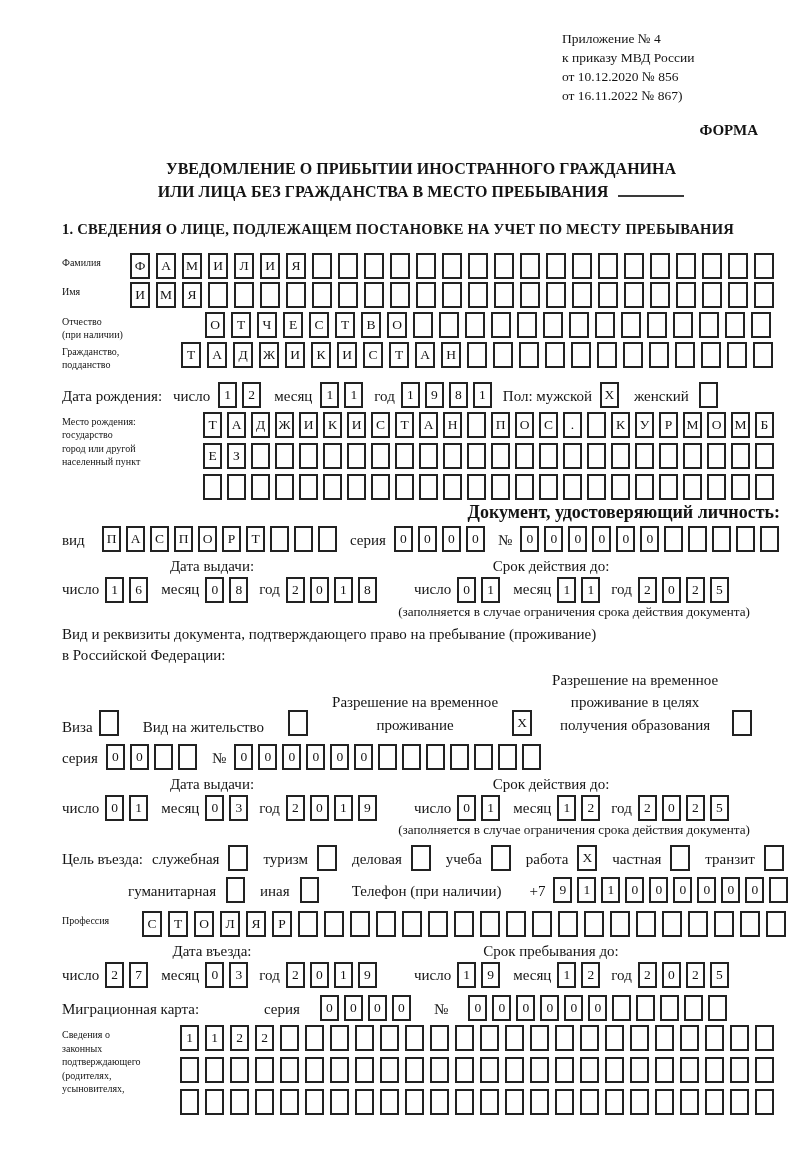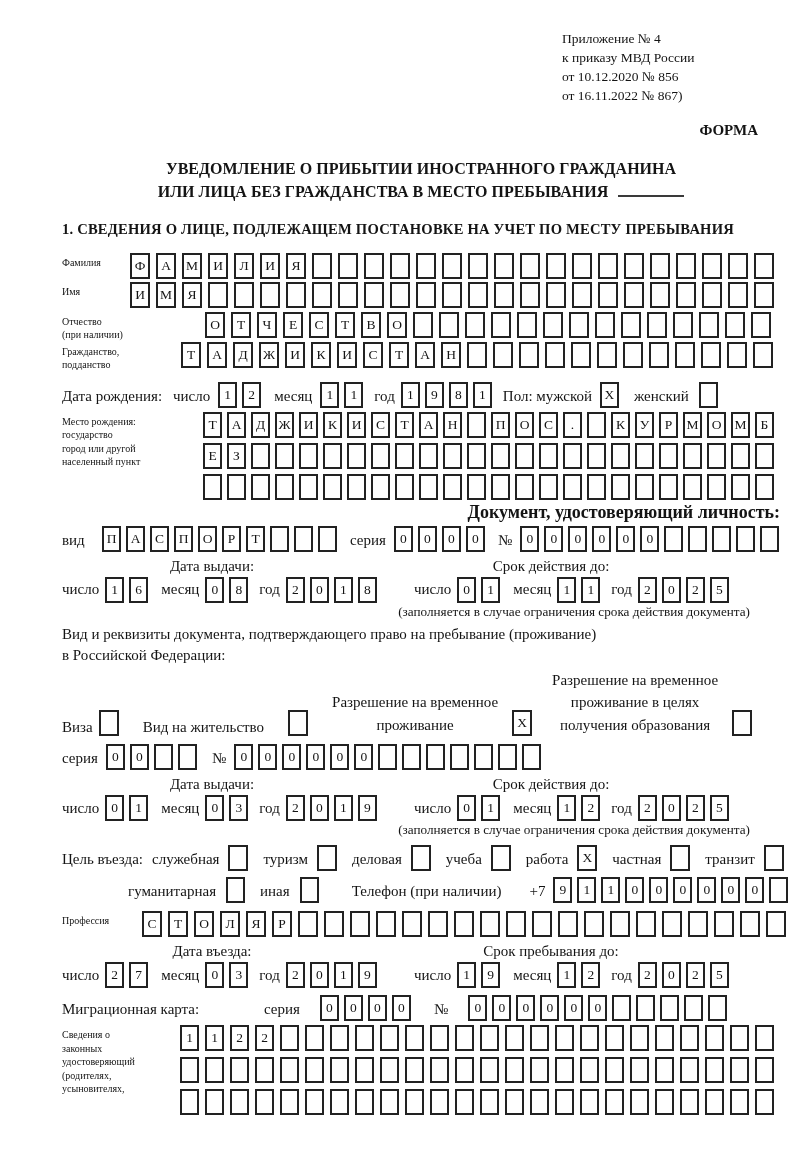--- a/index.html
+++ b/index.html
@@ -618,21 +618,21 @@
         <span class="bx"></span>
         <span class="bx"></span>
         <span class="bx"></span>
       </span>
   </div>
 
   <div class="frow med" style="margin-top:4px;">
     <div class="flabel" style="width:118px;">
       <div>Сведения о</div>
       <div>законных</div>
-      <div>удостоверяющий</div>
+      <div>подтверждающего</div>
       <div>(родителях,</div>
       <div>усыновителях,</div>
 
     </div>
     <div class="boxcol" style="row-gap:6px;">
       <div class="bxg">
           <span class="bx">1</span>
           <span class="bx">1</span>
           <span class="bx">2</span>
           <span class="bx">2</span>

